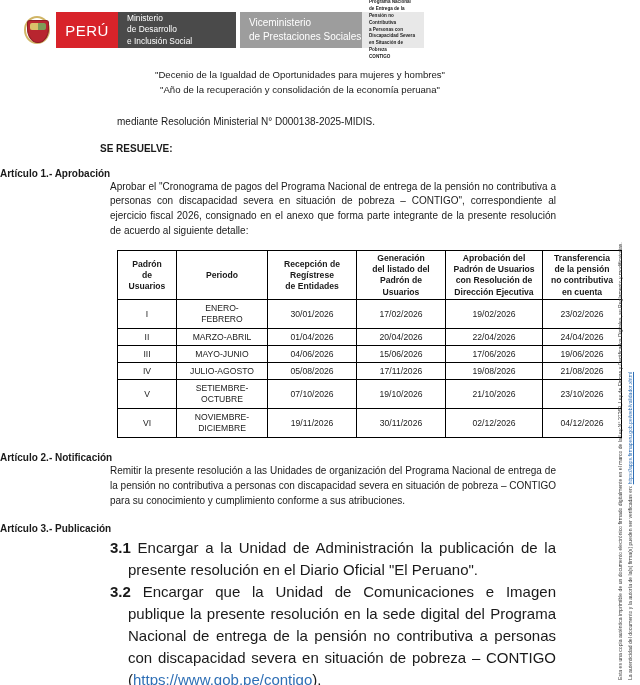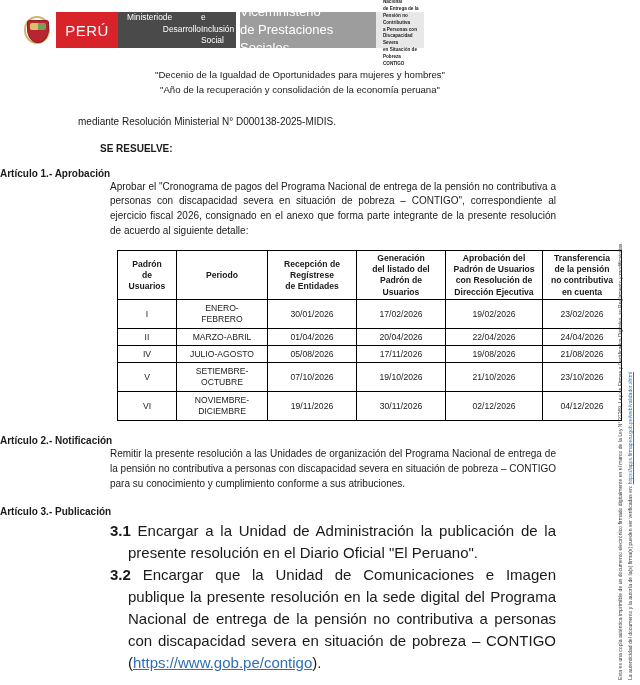--- a/index.html
+++ b/index.html
@@ -78,40 +78,41 @@
     justify-content: center;
     font-size: 15px;
     letter-spacing: .4px;
     font-weight: 400;
   }
   .hdr-ministerio {
     width: 118px;
     background: #4a4a4a;
     color: #ffffff;
     display: flex;
-    flex-direction: row;
+    flex-direction: column;
     justify-content: center;
     padding-left: 9px;
     box-sizing: border-box;
     font-size: 8.4px;
     line-height: 1.38;
   }
   .hdr-gap {
     width: 4px;
     background: #ffffff;
   }
   .hdr-vice {
-    width: 136px;
+    width: 122px;
     background: #9d9d9d;
     color: #ffffff;
     display: flex;
     flex-direction: column;
     justify-content: center;
+    padding-left: 9px;
     box-sizing: border-box;
-    font-size: 13px;
+    font-size: 10px;
     line-height: 1.4;
   }
   .hdr-prog {
     flex: 1;
     background: #e8e8e8;
     color: #222;
     display: flex;
     flex-direction: column;
     justify-content: center;
     padding: 0 5px 0 7px;
@@ -133,21 +134,21 @@
     text-align: center;
     font-size: 9.6px;
     line-height: 1.55;
     margin: 8px 0 0 0;
     padding: 0 60px;
   }
   .para {
     font-size: 10px;
     line-height: 1.5;
     margin: 16px 0 0 0;
-    padding: 0 48px 0 78px;
+    padding: 0 48px 0 117px;
     text-align: justify;
   }
   .se-resuelve {
     font-size: 10px;
     font-weight: bold;
     margin: 14px 0 0 0;
     padding-left: 100px;
   }
   .art-head {
     font-size: 10px;
@@ -357,20 +358,28 @@
         </tr>
         <tr>
           <td>II</td>
           <td>MARZO-ABRIL</td>
           <td>01/04/2026</td>
           <td>20/04/2026</td>
           <td>22/04/2026</td>
           <td>24/04/2026</td>
         </tr>
         <tr>
+          <td>III</td>
+          <td>MAYO-JUNIO</td>
+          <td>04/06/2026</td>
+          <td>15/06/2026</td>
+          <td>17/06/2026</td>
+          <td>19/06/2026</td>
+        </tr>
+        <tr>
           <td>IV</td>
           <td>JULIO-AGOSTO</td>
           <td>05/08/2026</td>
           <td>17/11/2026</td>
           <td>19/08/2026</td>
           <td>21/08/2026</td>
         </tr>
         <tr>
           <td class="two-line">V</td>
           <td class="two-line">

